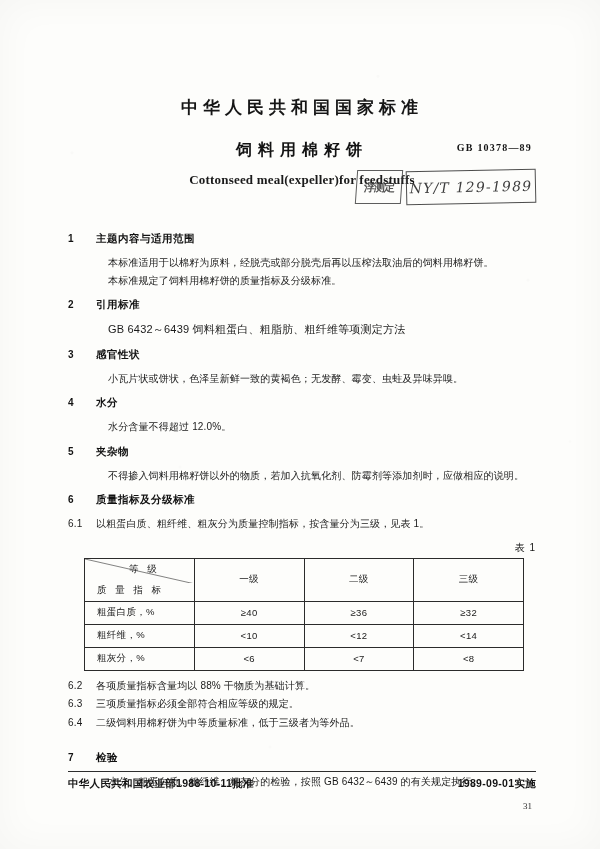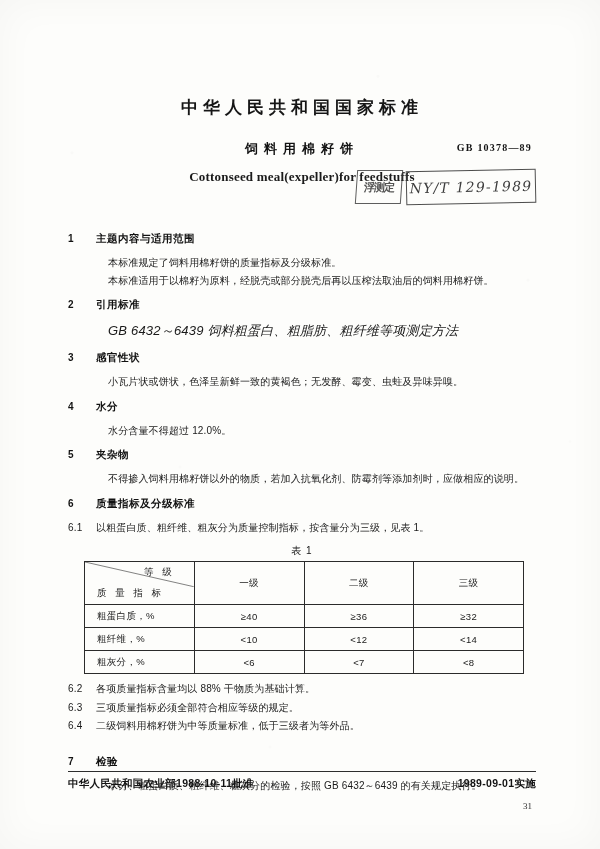--- a/index.html
+++ b/index.html
@@ -50,21 +50,21 @@
   }
   .nat-std-title {
     font-size: 17px;
     font-weight: bold;
     letter-spacing: 5px;
     color: #161616;
     line-height: 1.2;
   }
   .doc-title {
     margin-top: 22px;
-    font-size: 13px;
+    font-size: 16px;
     font-weight: bold;
     letter-spacing: 6px;
     color: #131313;
   }
   .doc-title-en {
     margin-top: 11px;
     font-size: 13px;
     font-weight: bold;
     font-family: "Liberation Serif", "DejaVu Serif", serif;
     letter-spacing: 0.2px;
@@ -154,45 +154,44 @@
   }
   .sec-block { margin-bottom: 9px; }
   .para {
     font-size: 10px;
     color: #1a1a1a;
     line-height: 1.75;
     padding-left: 40px;
     letter-spacing: 0.15px;
   }
   .para-ref {
-    font-size: 13px;
+    font-size: 11px;
     color: #1a1a1a;
     padding-left: 40px;
     line-height: 1.7;
     letter-spacing: 0.2px;
-    font-style: italic;
   }
   .sub {
     display: flex;
     font-size: 10px;
     color: #1a1a1a;
     line-height: 1.85;
     letter-spacing: 0.15px;
   }
   .sub-num {
     width: 28px;
     flex: 0 0 28px;
     font-weight: normal;
   }
   .gap-sm { height: 6px; }
   .gap-md { height: 10px; }
 
   
   .table-caption {
-    text-align: center;
+    text-align: right;
     font-size: 10px;
     color: #151515;
     margin: 7px 0 3px 0;
     letter-spacing: 1px;
   }
   table.std {
     width: 440px;
     margin-left: 16px;
     border-collapse: collapse;
     table-layout: fixed;
@@ -210,21 +209,21 @@
     height: 42px;
     padding: 0;
     overflow: hidden;
   }
   .corner-diag {
     position: absolute;
     inset: 0;
   }
   .corner-grade {
     position: absolute;
-    right: 19px;
+    right: 34px;
     top: 4px;
     font-size: 9.5px;
     letter-spacing: 3px;
     color: #171717;
   }
   .corner-index {
     position: absolute;
     left: 12px;
     bottom: 4px;
     font-size: 9.5px;
@@ -291,22 +290,22 @@
     </div>
 
     <div class="body-area">
 
       <div class="sec-block">
         <div class="sec">
           <div class="sec-num">1</div>
           <div class="sec-head">主题内容与适用范围</div>
         </div>
         <div class="gap-sm"></div>
+        <div class="para">本标准适用于以棉籽为原料，经脱壳或部分脱壳后再以压榨法取油后的饲料用棉籽饼。</div>
         <div class="para">本标准规定了饲料用棉籽饼的质量指标及分级标准。</div>
-        <div class="para">本标准适用于以棉籽为原料，经脱壳或部分脱壳后再以压榨法取油后的饲料用棉籽饼。</div>
       </div>
 
       <div class="sec-block">
         <div class="sec">
           <div class="sec-num">2</div>
           <div class="sec-head">引用标准</div>
         </div>
         <div class="gap-sm"></div>
         <div class="para-ref">GB 6432～6439   饲料粗蛋白、粗脂肪、粗纤维等项测定方法</div>
       </div>

